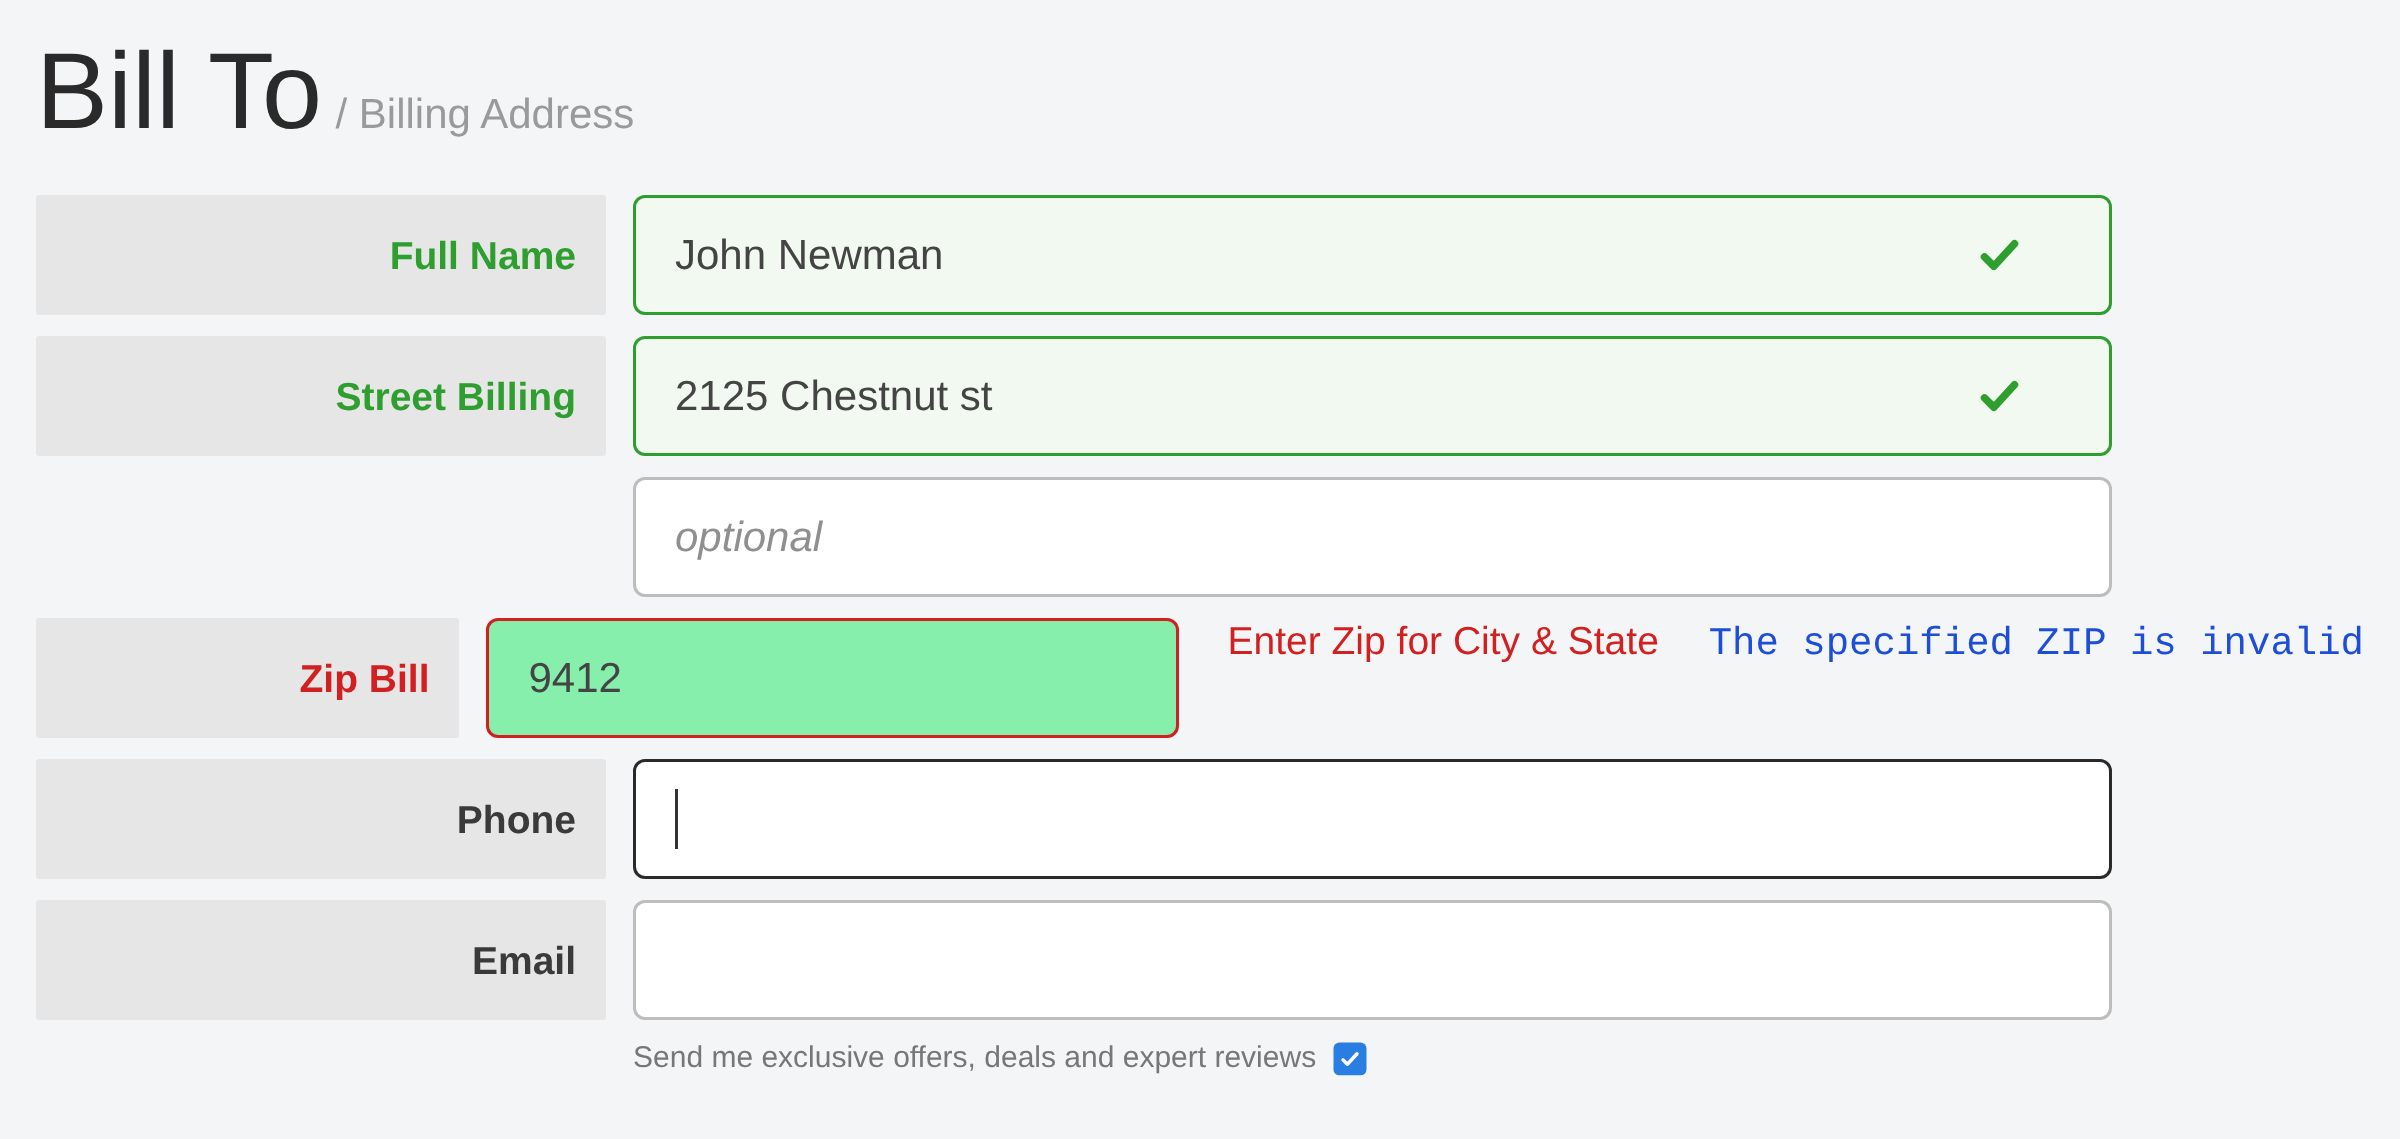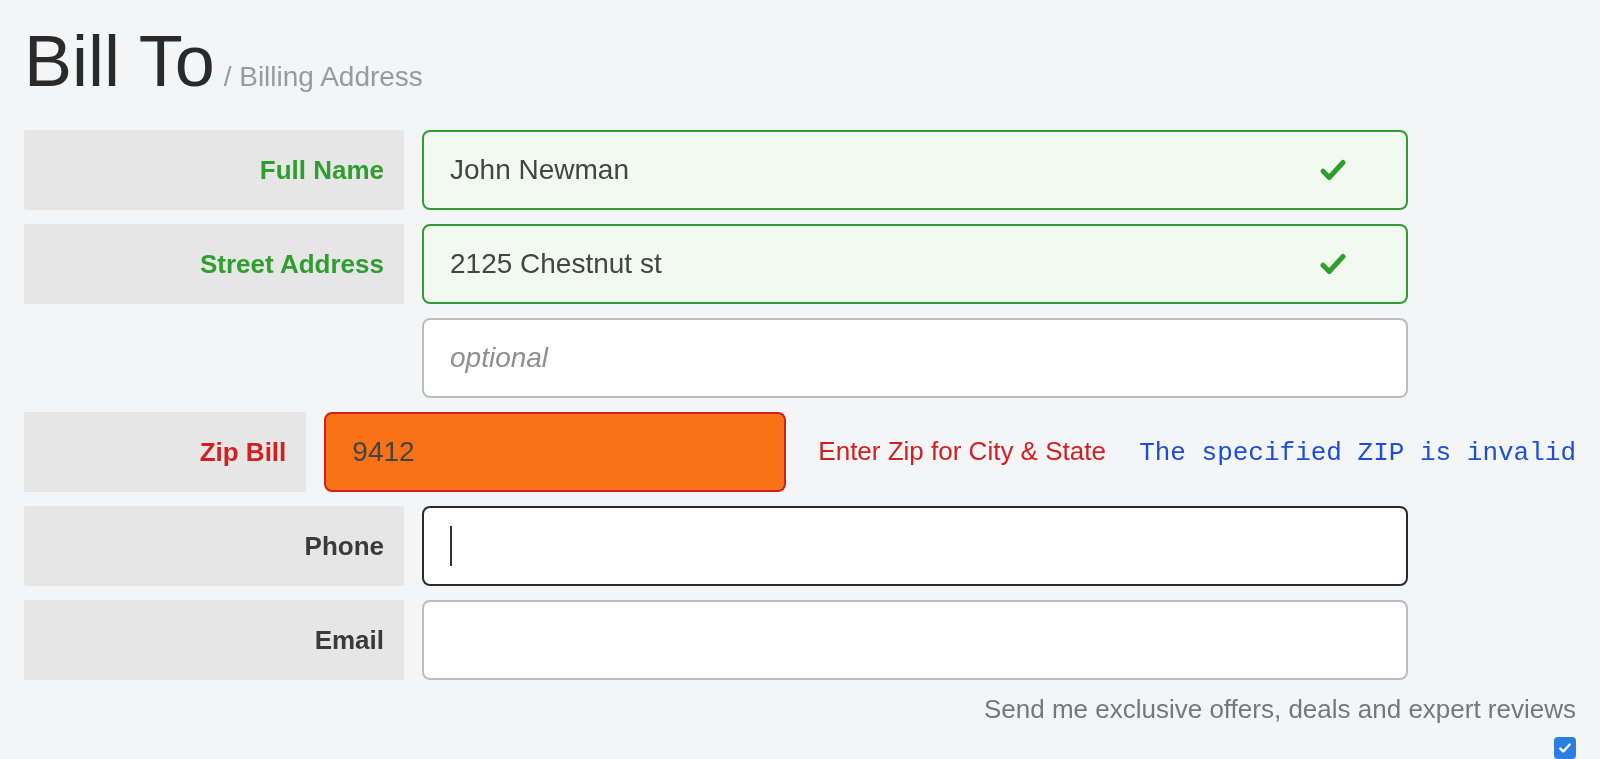--- a/index.html
+++ b/index.html
@@ -46,21 +46,20 @@
     border-radius: 2px;
   }
   .label-cell.valid { color: #2e9e2e; }
   .label-cell.error { color: #d22020; }
   .label-cell.blank { background: transparent; }
 
   .field-cell {
     flex: 0 0 auto;
     padding-left: 18px;
     display: flex;
-    align-items: center;
     border-radius: 18px;
   }
   .input-wrap {
     position: relative;
     display: inline-flex;
     align-items: center;
   }
   .text-input {
     height: 80px;
     font-size: 28px;
@@ -74,21 +73,21 @@
   .text-input.wide { width: 986px; }
   .text-input.narrow { width: 462px; padding-right: 26px; }
   .text-input::placeholder { color: #8f8f8f; font-style: italic; }
 
   .text-input.valid {
     border-color: #2e9e2e;
     background: #f1f9f0;
   }
   .text-input.error {
     border-color: #d22020;
-    background: #f97316;
+    background: #86efac;
   }
   .text-input.active {
     border-color: #2a2a2a;
   }
 
   .check-icon {
     position: absolute;
     right: 60px;
     top: 50%;
     transform: translateY(-50%);
@@ -100,26 +99,25 @@
   .side-msg {
     margin-left: 32px;
     font-size: 26px;
     color: #d22020;
     display: inline;
   }
   .side-msg .msg2 { color: #1d4ed8; margin-left: 26px; font-family: Liberation Mono, monospace; }
 
   .optin-row {
     margin-left: 398px;
-    font-size: 26px;
+    font-size: 20px;
     color: #777;
     display: flex;
-    align-items: flex-end;
+    align-items: center;
     gap: 12px;
-    flex-direction: column;
   }
   .chk {
     width: 22px;
     height: 22px;
     border-radius: 4px;
     background: #2a7de1;
     display: inline-flex;
     align-items: center;
     justify-content: center;
     color: #fff;
@@ -153,21 +151,21 @@
         <span class="check-icon">
           <svg viewBox="0 0 24 24" fill="none" stroke="currentColor" stroke-width="4" stroke-linecap="round" stroke-linejoin="round">
               <polyline points="4 13 9 18 20 6"></polyline>
             </svg>
         </span>
       </div>
     </div>
   </div>
 
   <div class="row">
-    <div class="label-cell valid">Street Address</div>
+    <div class="label-cell valid">Street Billing</div>
     <div class="field-cell">
       <div class="input-wrap">
         <input type="text" class="text-input wide valid" value="2125 Chestnut st" style="">
         <span class="check-icon">
           <svg viewBox="0 0 24 24" fill="none" stroke="currentColor" stroke-width="4" stroke-linecap="round" stroke-linejoin="round">
               <polyline points="4 13 9 18 20 6"></polyline>
             </svg>
         </span>
       </div>
     </div>

